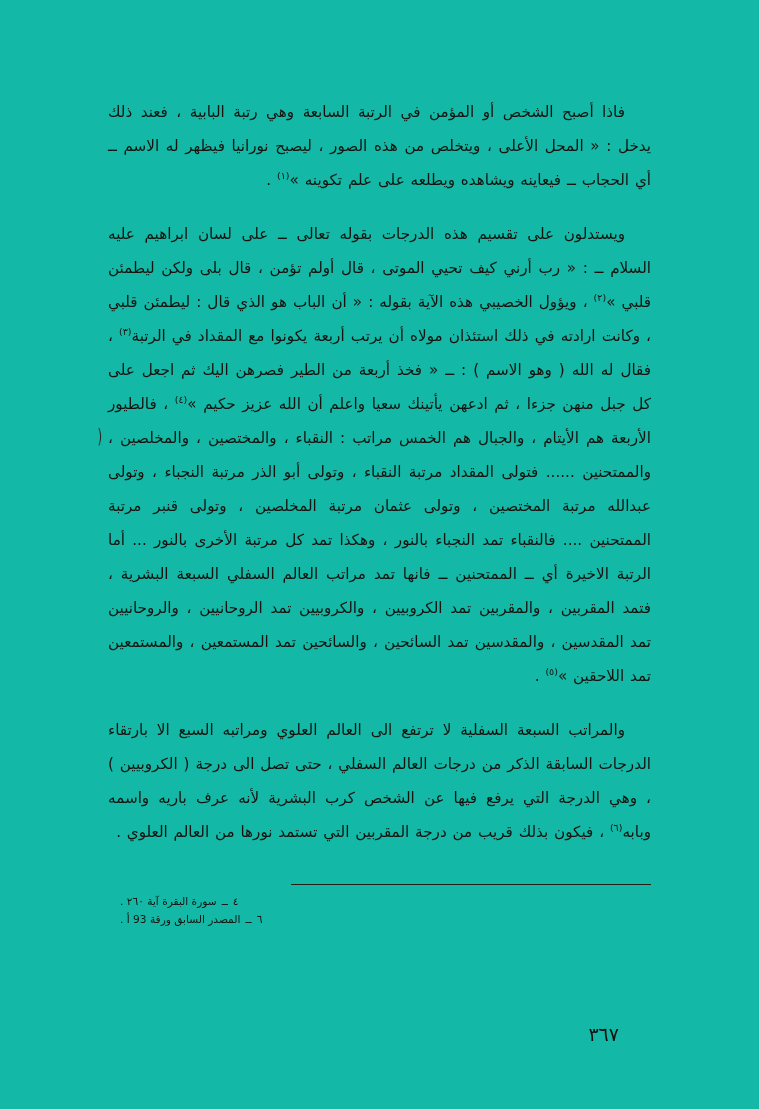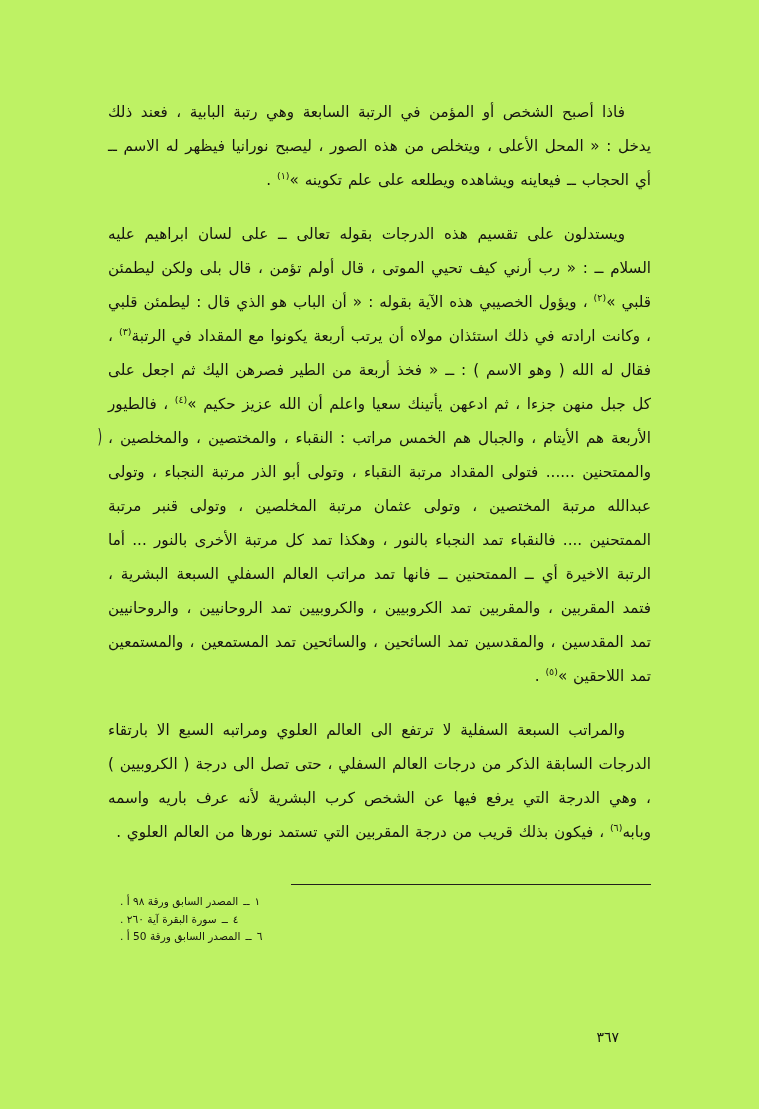--- a/index.html
+++ b/index.html
@@ -11,21 +11,21 @@
     width: 759px;
     height: 1109px;
     position: relative;
     font-family: "DejaVu Sans", sans-serif;
     color: #16130f;
     overflow: hidden;
   }
   .page {
     position: absolute;
     inset: 0;
-    background: #bef264;
+    background: #14b8a6;
   }
   .content {
     position: absolute;
     top: 95px;
     right: 108px;
     left: 108px;
     direction: rtl;
     text-align: justify;
   }
   p.para {
@@ -88,21 +88,21 @@
     min-width: 10px;
   }
   .fn-dash {
     display: inline-block;
     padding: 0 5px;
   }
   .page-number {
     position: absolute;
     bottom: 64px;
     right: 140px;
-    font-size: 14px;
+    font-size: 19px;
     letter-spacing: 2px;
     color: #131110;
   }
 </style>
 </head>
 <body>
 
 <div class="page">
 
   <div class="content">
@@ -113,21 +113,20 @@
 
     <p class="para indent"><span>والمراتب السبعة السفلية لا ترتفع الى العالم العلوي ومراتبه السبع الا بارتقاء الدرجات السابقة الذكر من درجات العالم السفلي ، حتى تصل الى درجة ( الكروبيين ) ، وهي الدرجة التي يرفع فيها عن الشخص كرب البشرية لأنه عرف باريه واسمه وبابه</span><sup class="fn">(٦)</sup><span> ، فيكون بذلك قريب من درجة المقربين التي تستمد نورها من العالم العلوي .</span></p>
 
   </div>
 
   <div class="mark-left">(</div>
 
   <div class="footnotes">
     <div class="fn-rule"></div>
     <ul class="fn-list">
-      <li class="fn-item"><span class="fn-num">١</span><span class="fn-dash">ــ</span><span>المصدر السابق ورقة ٩٨ أ .</span></li>
       <li class="fn-item"><span class="fn-num">٤</span><span class="fn-dash">ــ</span><span>سورة البقرة آية ٢٦٠ .</span></li>
-      <li class="fn-item"><span class="fn-num">٦</span><span class="fn-dash">ــ</span><span>المصدر السابق ورقة 50 أ .</span></li>
+      <li class="fn-item"><span class="fn-num">٦</span><span class="fn-dash">ــ</span><span>المصدر السابق ورقة 93 أ .</span></li>
     </ul>
   </div>
 
   <div class="page-number">٣٦٧</div>
 
 </div>
 
 </body></html>

